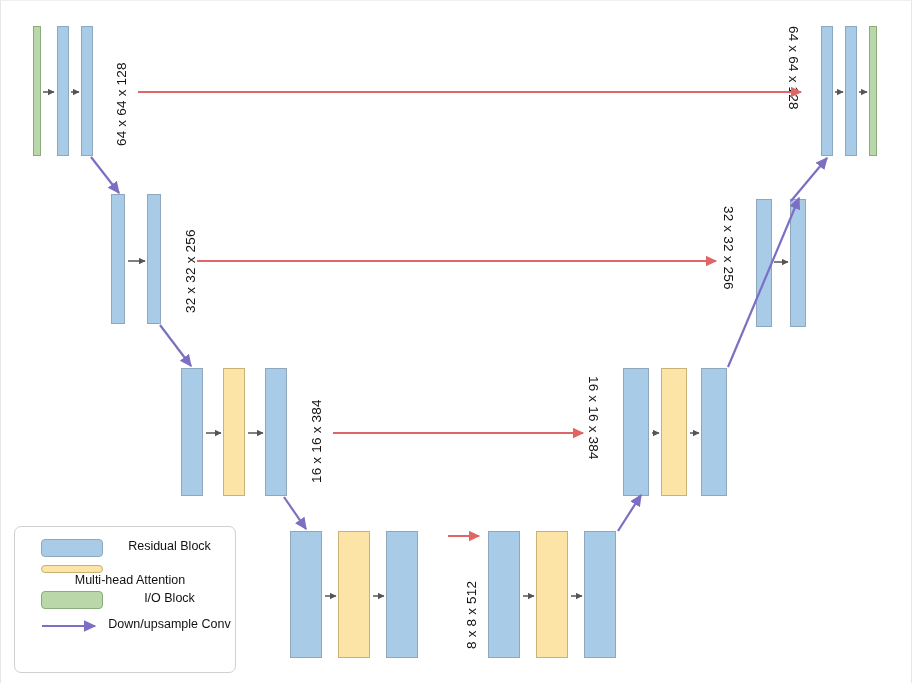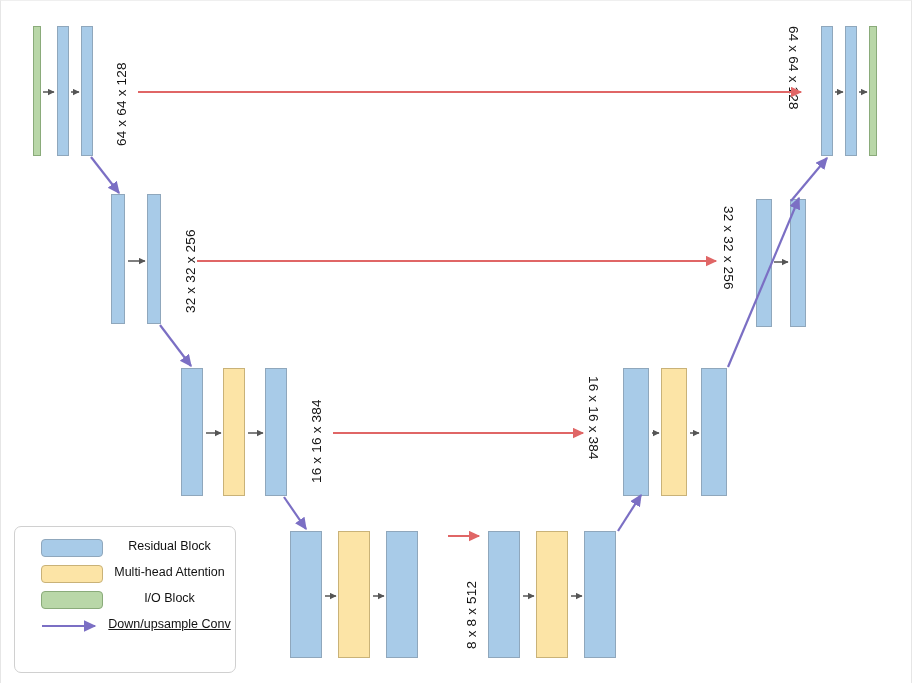--- a/index.html
+++ b/index.html
@@ -164,31 +164,31 @@
     </g>
   </svg>
 
   <div id="legend">
 
     <div class="lg-row" style="top:12px;">
       <span class="lg-sw residual"></span>
       <span class="lg-txt">Residual Block</span>
     </div>
 
-    <div class="lg-row" style="top:38px;">
+    <div class="lg-row" style="top:38px;flex-direction:column;">
       <span class="lg-sw attention"></span>
       <span class="lg-txt">Multi-head Attention</span>
     </div>
 
     <div class="lg-row" style="top:64px;">
       <span class="lg-sw io"></span>
       <span class="lg-txt">I/O Block</span>
     </div>
 
-    <div class="lg-row" style="top:90px;text-decoration:underline;">
+    <div class="lg-row" style="top:90px;">
       <span class="lg-ar">
         <svg width="62" height="18" viewBox="0 0 62 18">
           <defs>
               <marker id="lg-mk-p" markerWidth="6" markerHeight="6" refX="5" refY="2.6" orient="auto">
             <path d="M0,0 L5.6,2.6 L0,5.2 z" fill="#7b6fc4"></path>
               </marker>
             </defs>
           <line x1="1" y1="9" x2="54" y2="9" stroke="#7b6fc4" stroke-width="2.2" marker-end="url(#lg-mk-p)"></line>
         </svg>
       </span>

